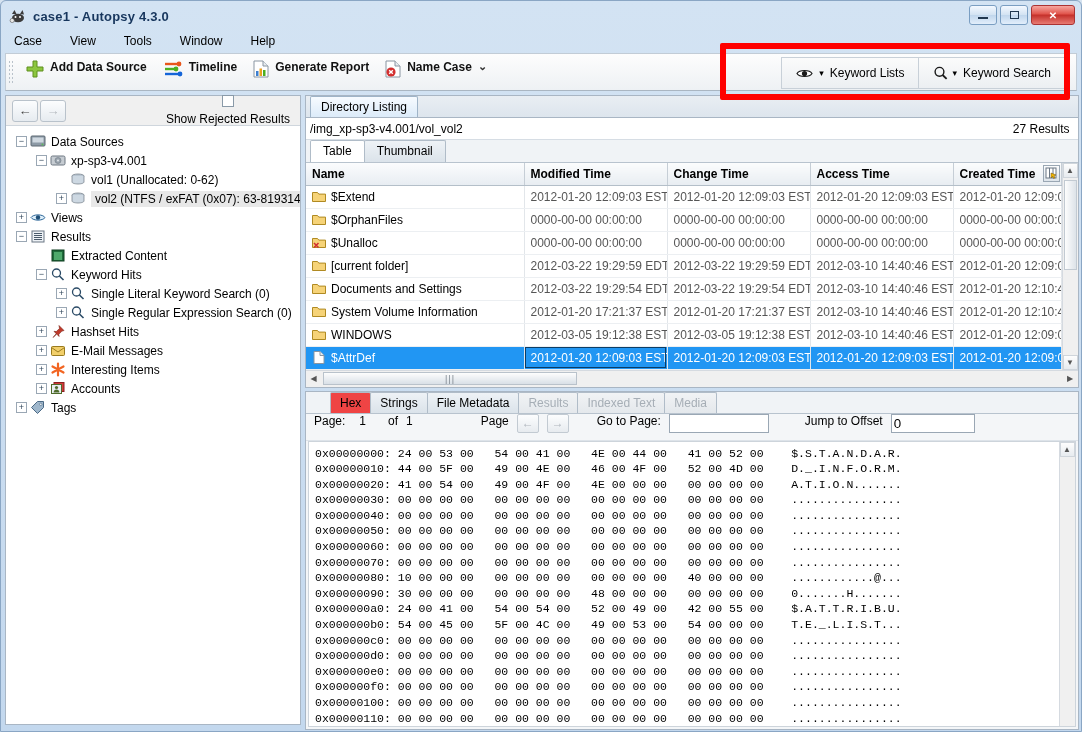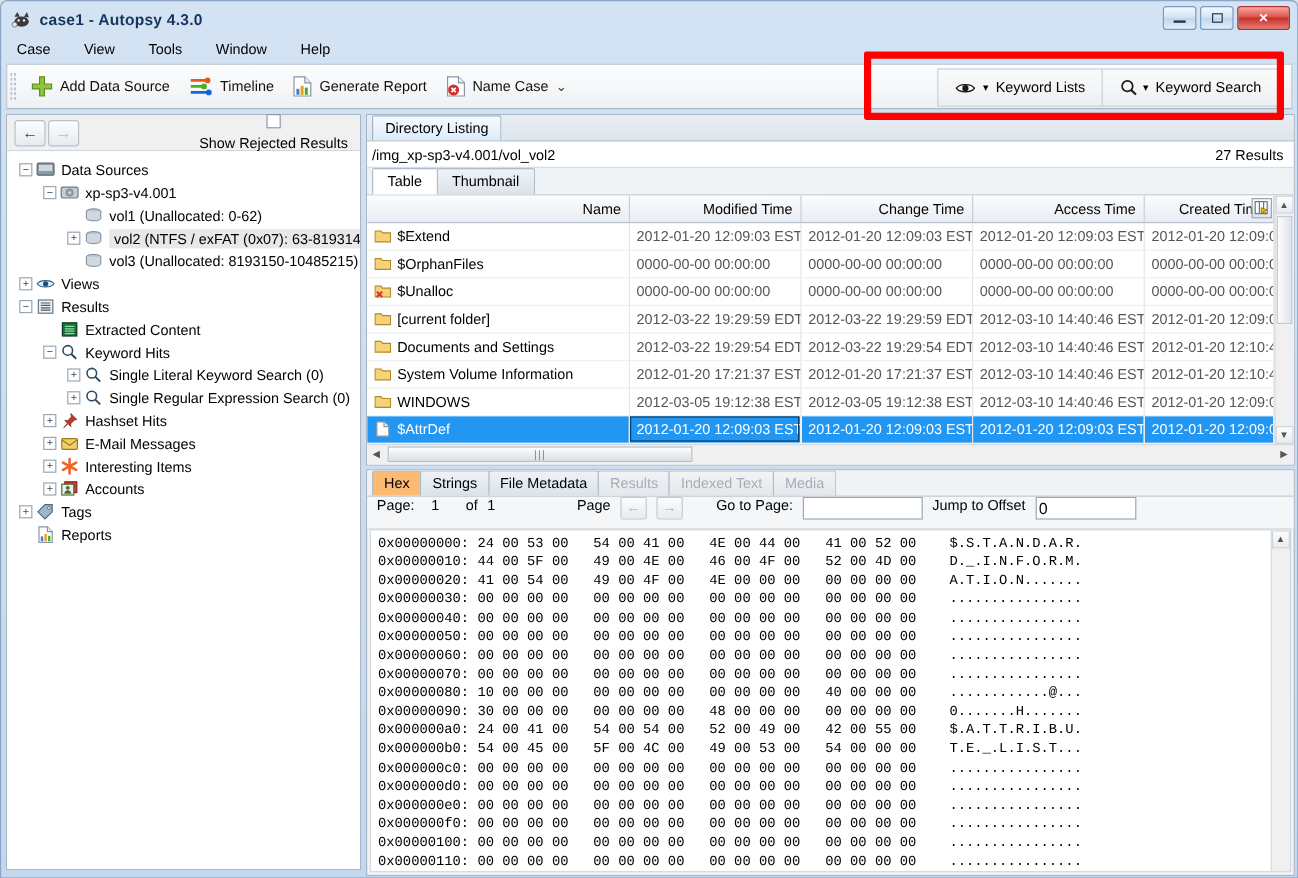--- a/index.html
+++ b/index.html
@@ -50,22 +50,22 @@
   
   .toolbar {
     margin:2px 4px 0 4px; height:38px;
     background:linear-gradient(180deg,#fdfdfd 0%,#eef1f4 100%);
     border:1px solid #c2ccd6; border-bottom-color:#aab6c2;
     display:flex; align-items:center; position:relative;
   }
   .grip { width:6px;height:24px;margin:0 4px 0 2px;
     background-image:radial-gradient(#b9c2cb 40%, transparent 41%);
     background-size:3px 4px;}
-  .tbtn { display:flex;align-items:center;gap:6px;padding:3px 8px;height:30px;
-    font-size:12px;color:#111;cursor:default;}
+  .tbtn { display:flex;gap:6px;padding:3px 8px;height:30px;
+    font-size:12px;color:#111;cursor:default;font-weight:bold;}
   .sep-dots { width:6px;height:24px;margin:0 6px;
     background-image:radial-gradient(#c3ccd5 40%, transparent 41%);
     background-size:3px 4px;}
   .warn-tri { width:0;height:0;border-left:9px solid transparent;border-right:9px solid transparent;
     border-bottom:16px solid #f2c230; position:relative;}
   .warn-tri::after{content:"!";position:absolute;left:-2px;top:4px;font-size:10px;font-weight:bold;color:#6b4a00;}
   .kw-group {
     position:absolute; right:10px; top:3px; height:32px;
     display:flex; align-items:stretch;
     background:linear-gradient(180deg,#fbfbfb,#eceff2);
@@ -118,21 +118,21 @@
   .subtabs { height:23px; display:flex; align-items:flex-end; padding-left:4px;
     background:#f0f3f6; border-bottom:1px solid #b8c3ce; }
   .subtab { height:22px;padding:3px 12px 0 12px;font-size:12px;
      border:1px solid #b0bcc8; border-bottom:none; border-radius:2px 2px 0 0;
      background:linear-gradient(180deg,#eef2f6,#dbe3ea); margin-right:-1px;}
   .subtab.active { background:#fff; }
   .grid-wrap { flex:1; display:flex; flex-direction:column; background:#fff; position:relative;}
   .grid-scroll { flex:1; display:flex; overflow:hidden;}
   table.filegrid { border-collapse:collapse; table-layout:fixed; width:755px; font-size:12px;}
   table.filegrid th {
-    height:22px; font-weight:normal; text-align:right; padding:0 6px;
+    height:22px; font-weight:bold; text-align:left; padding:0 6px;
     background:linear-gradient(180deg,#fbfcfd,#e8edf2);
     border-right:1px solid #c6ced6; border-bottom:1px solid #b4bfc9;
     color:#000;
     margin-left:32px;
   }
   table.filegrid td {
     height:23px; padding:0 6px; border-right:1px solid #e2e6ea; border-bottom:1px solid #eceff2;
     color:#555; white-space:nowrap; overflow:hidden;
   }
   table.filegrid td.namecell { color:#000; }
@@ -150,21 +150,21 @@
   .hs-track { flex:1; height:15px; position:relative;}
   .hs-thumb { position:absolute;left:2px;top:1px;width:254px;height:13px;
     background:linear-gradient(180deg,#fdfdfd,#d9e0e7);border:1px solid #b9c2cb;
     display:flex;align-items:center;justify-content:center;font-size:9px;color:#7b848d;letter-spacing:1px;}
   
   .hex-panel { flex:1; background:#f4f6f8; border:1px solid #a9b6c4; display:flex;flex-direction:column;}
   .hex-tabs { height:22px;display:flex;align-items:flex-end;padding-left:4px;
      background:#f0f3f6;border-bottom:1px solid #b8c3ce;}
   .hex-tab { height:21px;padding:3px 9px 0 9px;font-size:12px;border:1px solid #b0bcc8;border-bottom:none;
     border-radius:2px 2px 0 0;background:linear-gradient(180deg,#eef2f6,#dbe3ea);margin-right:-1px;}
-  .hex-tab.active { background:#fdba74;}
+  .hex-tab.active { background:#ef4444;margin-left:20px;}
   .hex-tab.disabled { color:#a6aeb6; background:linear-gradient(180deg,#f1f3f5,#e4e8ec);}
   .hex-ctrl { height:27px;display:flex;align-items:flex-start;gap:8px;padding:0 8px;
     background:#f4f6f8;border-bottom:1px solid #dde3e9;font-size:12px;}
   .hex-ctrl .lbl { color:#000; }
   .pg-btn { width:22px;height:19px;border:1px solid #c2cad2;border-radius:2px;
     background:linear-gradient(180deg,#fcfdfe,#e7ebef);display:flex;align-items:center;
     justify-content:center;font-size:12px;color:#b0b7be;}
   .hex-input { height:19px;border:1px solid #9aa7b4;background:#fff;}
   .hexview { flex:1; background:#fff; display:flex; overflow:hidden; border:1px solid #cdd4db; margin:0 2px 2px 2px;}
   .hexlines { flex:1; font-family:"Liberation Mono", monospace; font-size:11.5px;
@@ -319,28 +319,20 @@
             <span class="tlabel">vol1 (Unallocated: 0-62)</span>
           </div>
           <div class="tnode selected" style="padding-left: 46px;">
             <span class="exp">+</span>
             <span class="ticon"><svg viewBox="0 0 16 15" width="16" height="15">
                 <ellipse cx="8" cy="4" rx="6" ry="2" fill="#b9c6d2" stroke="#6d7781" stroke-width="0.7"></ellipse>
                 <path d="M2 4v6c0 1.1 2.7 2 6 2s6-.9 6-2V4" fill="#cdd8e2" stroke="#6d7781" stroke-width="0.7"></path>
               </svg></span>
             <span class="tlabel">vol2 (NTFS / exFAT (0x07): 63-8193149)</span>
           </div>
-          <div class="tnode" style="padding-left: 46px;">
-            <span class="exp none"></span>
-            <span class="ticon"><svg viewBox="0 0 16 15" width="16" height="15">
-                <ellipse cx="8" cy="4" rx="6" ry="2" fill="#b9c6d2" stroke="#6d7781" stroke-width="0.7"></ellipse>
-                <path d="M2 4v6c0 1.1 2.7 2 6 2s6-.9 6-2V4" fill="#cdd8e2" stroke="#6d7781" stroke-width="0.7"></path>
-              </svg></span>
-            <span class="tlabel">vol3 (Unallocated: 8193150-10485215)</span>
-          </div>
           <div class="tnode" style="padding-left: 6px;">
             <span class="exp">+</span>
             <span class="ticon"><svg viewBox="0 0 16 15" width="16" height="15">
                 <path d="M1 7.5C3.2 4 12.8 4 15 7.5C12.8 11 3.2 11 1 7.5Z" fill="#dff0fb" stroke="#2a6496"></path>
                 <circle cx="8" cy="7.5" r="2.2" fill="#1f4f78"></circle>
               </svg></span>
             <span class="tlabel">Views</span>
           </div>
           <div class="tnode" style="padding-left: 6px;">
             <span class="exp">−</span>
@@ -420,31 +412,20 @@
               </svg></span>
             <span class="tlabel">Accounts</span>
           </div>
           <div class="tnode" style="padding-left: 6px;">
             <span class="exp">+</span>
             <span class="ticon"><svg viewBox="0 0 16 15" width="16" height="15">
                 <path d="M1.5 7.5L7.5 1.5h6v6l-6 6z" fill="#9fb7cc" stroke="#4c6a85"></path>
                 <circle cx="10.8" cy="4.3" r="1.2" fill="#fff" stroke="#4c6a85" stroke-width="0.7"></circle>
               </svg></span>
             <span class="tlabel">Tags</span>
-          </div>
-          <div class="tnode" style="padding-left: 6px;">
-            <span class="exp none"></span>
-            <span class="ticon"><svg viewBox="0 0 16 15" width="16" height="15">
-                <path d="M2.5 1h7l4 4v9h-11z" fill="#fff" stroke="#8a96a2"></path>
-                <path d="M9.5 1v4h4" fill="#e6ebf0" stroke="#8a96a2"></path>
-                <rect x="4" y="9" width="2" height="4" fill="#3d7fd0"></rect>
-                <rect x="7" y="7" width="2" height="6" fill="#e8a020"></rect>
-                <rect x="10" y="8.5" width="2" height="4.5" fill="#4caf20"></rect>
-              </svg></span>
-            <span class="tlabel">Reports</span>
           </div>
         </div>
     </div>
 
     <div class="right-pane">
 
       <div class="dl-panel">
         <div class="tabstrip">
           <div class="tab">Directory Listing</div>
         </div>
@@ -586,21 +567,21 @@
         <div class="hex-ctrl">
           <span class="lbl">Page:</span>
           <span class="lbl" style="margin-left:6px;">1</span>
           <span class="lbl" style="margin-left:14px;">of</span>
           <span class="lbl">1</span>
           <span class="lbl" style="margin-left:60px;">Page</span>
           <div class="pg-btn">←</div>
           <div class="pg-btn">→</div>
           <span class="lbl" style="margin-left:20px;">Go to Page:</span>
           <input class="hex-input" style="width: 100px;" value="">
-          <span class="lbl" style="">Jump to Offset</span>
+          <span class="lbl" style="margin-left:28px;">Jump to Offset</span>
           <input class="hex-input" style="width: 84px;" value="0">
         </div>
         <div class="hexview">
           <div class="hexlines" id="hexlines">0x00000000: 24 00 53 00   54 00 41 00   4E 00 44 00   41 00 52 00    $.S.T.A.N.D.A.R.
 0x00000010: 44 00 5F 00   49 00 4E 00   46 00 4F 00   52 00 4D 00    D._.I.N.F.O.R.M.
 0x00000020: 41 00 54 00   49 00 4F 00   4E 00 00 00   00 00 00 00    A.T.I.O.N.......
 0x00000030: 00 00 00 00   00 00 00 00   00 00 00 00   00 00 00 00    ................
 0x00000040: 00 00 00 00   00 00 00 00   00 00 00 00   00 00 00 00    ................
 0x00000050: 00 00 00 00   00 00 00 00   00 00 00 00   00 00 00 00    ................
 0x00000060: 00 00 00 00   00 00 00 00   00 00 00 00   00 00 00 00    ................

